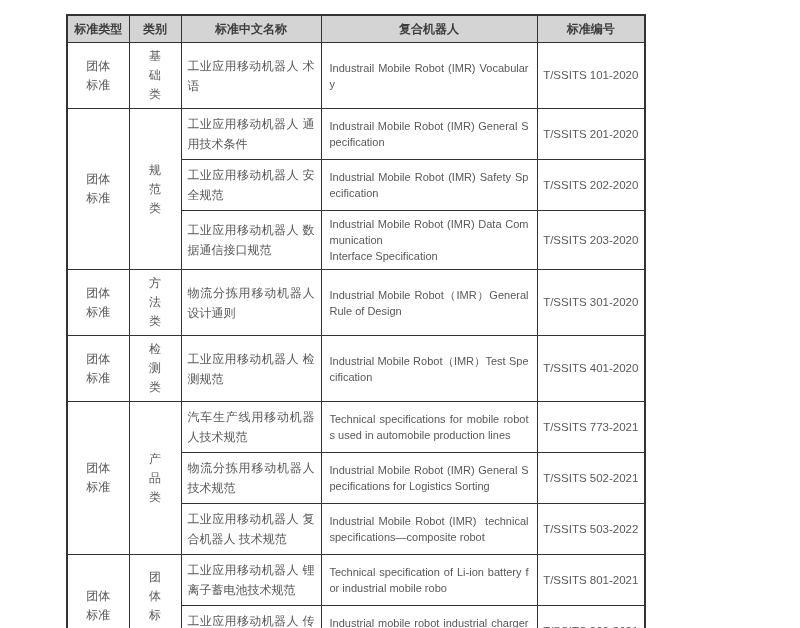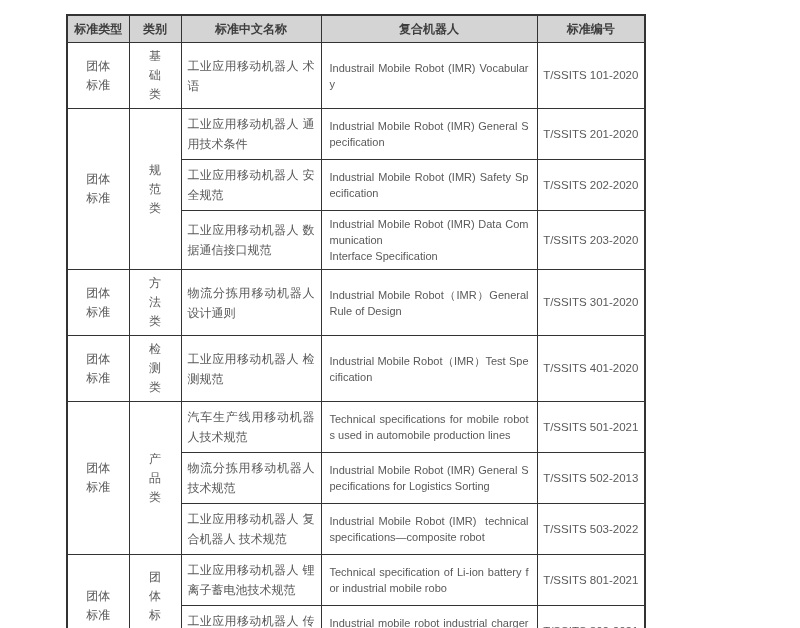--- a/index.html
+++ b/index.html
@@ -95,21 +95,21 @@
           <td class="cell-type" rowspan="1">团体标准</td>
           <td class="cell-category" rowspan="1">基础类</td>
           <td class="cell-cn">工业应用移动机器人 术语</td>
           <td class="cell-en">Industrail Mobile Robot (IMR) Vocabulary</td>
           <td class="cell-code">T/SSITS 101-2020</td>
         </tr>
         <tr>
           <td class="cell-type" rowspan="3">团体标准</td>
           <td class="cell-category" rowspan="3">规范类</td>
           <td class="cell-cn">工业应用移动机器人 通用技术条件</td>
-          <td class="cell-en">Industrial Mobile Robot (IMR) General Specification</td>
+          <td class="cell-en">Industrail Mobile Robot (IMR) General Specification</td>
           <td class="cell-code">T/SSITS 201-2020</td>
         </tr>
         <tr>
           <td class="cell-cn">工业应用移动机器人 安全规范</td>
           <td class="cell-en">Industrial Mobile Robot (IMR) Safety Specification</td>
           <td class="cell-code">T/SSITS 202-2020</td>
         </tr>
         <tr>
           <td class="cell-cn">工业应用移动机器人 数据通信接口规范</td>
           <td class="cell-en">Industrial Mobile Robot (IMR) Data Communication
@@ -128,26 +128,26 @@
           <td class="cell-category" rowspan="1">检测类</td>
           <td class="cell-cn">工业应用移动机器人 检测规范</td>
           <td class="cell-en">Industrial Mobile Robot（IMR）Test Specification</td>
           <td class="cell-code">T/SSITS 401-2020</td>
         </tr>
         <tr>
           <td class="cell-type" rowspan="3">团体标准</td>
           <td class="cell-category" rowspan="3">产品类</td>
           <td class="cell-cn">汽车生产线用移动机器人技术规范</td>
           <td class="cell-en">Technical specifications for mobile robots used in automobile production lines</td>
-          <td class="cell-code">T/SSITS 501-2021</td>
+          <td class="cell-code">T/SSITS 773-2021</td>
         </tr>
         <tr>
           <td class="cell-cn">物流分拣用移动机器人 技术规范</td>
           <td class="cell-en">Industrial Mobile Robot (IMR) General Specifications for Logistics Sorting</td>
-          <td class="cell-code">T/SSITS 502-2013</td>
+          <td class="cell-code">T/SSITS 502-2021</td>
         </tr>
         <tr>
           <td class="cell-cn">工业应用移动机器人 复合机器人 技术规范</td>
           <td class="cell-en">Industrial Mobile Robot (IMR)  technical specifications—composite robot</td>
           <td class="cell-code">T/SSITS 503-2022</td>
         </tr>
         <tr>
           <td class="cell-type" rowspan="2">团体标准</td>
           <td class="cell-category" rowspan="2">团体标准</td>
           <td class="cell-cn">工业应用移动机器人 锂离子蓄电池技术规范</td>

